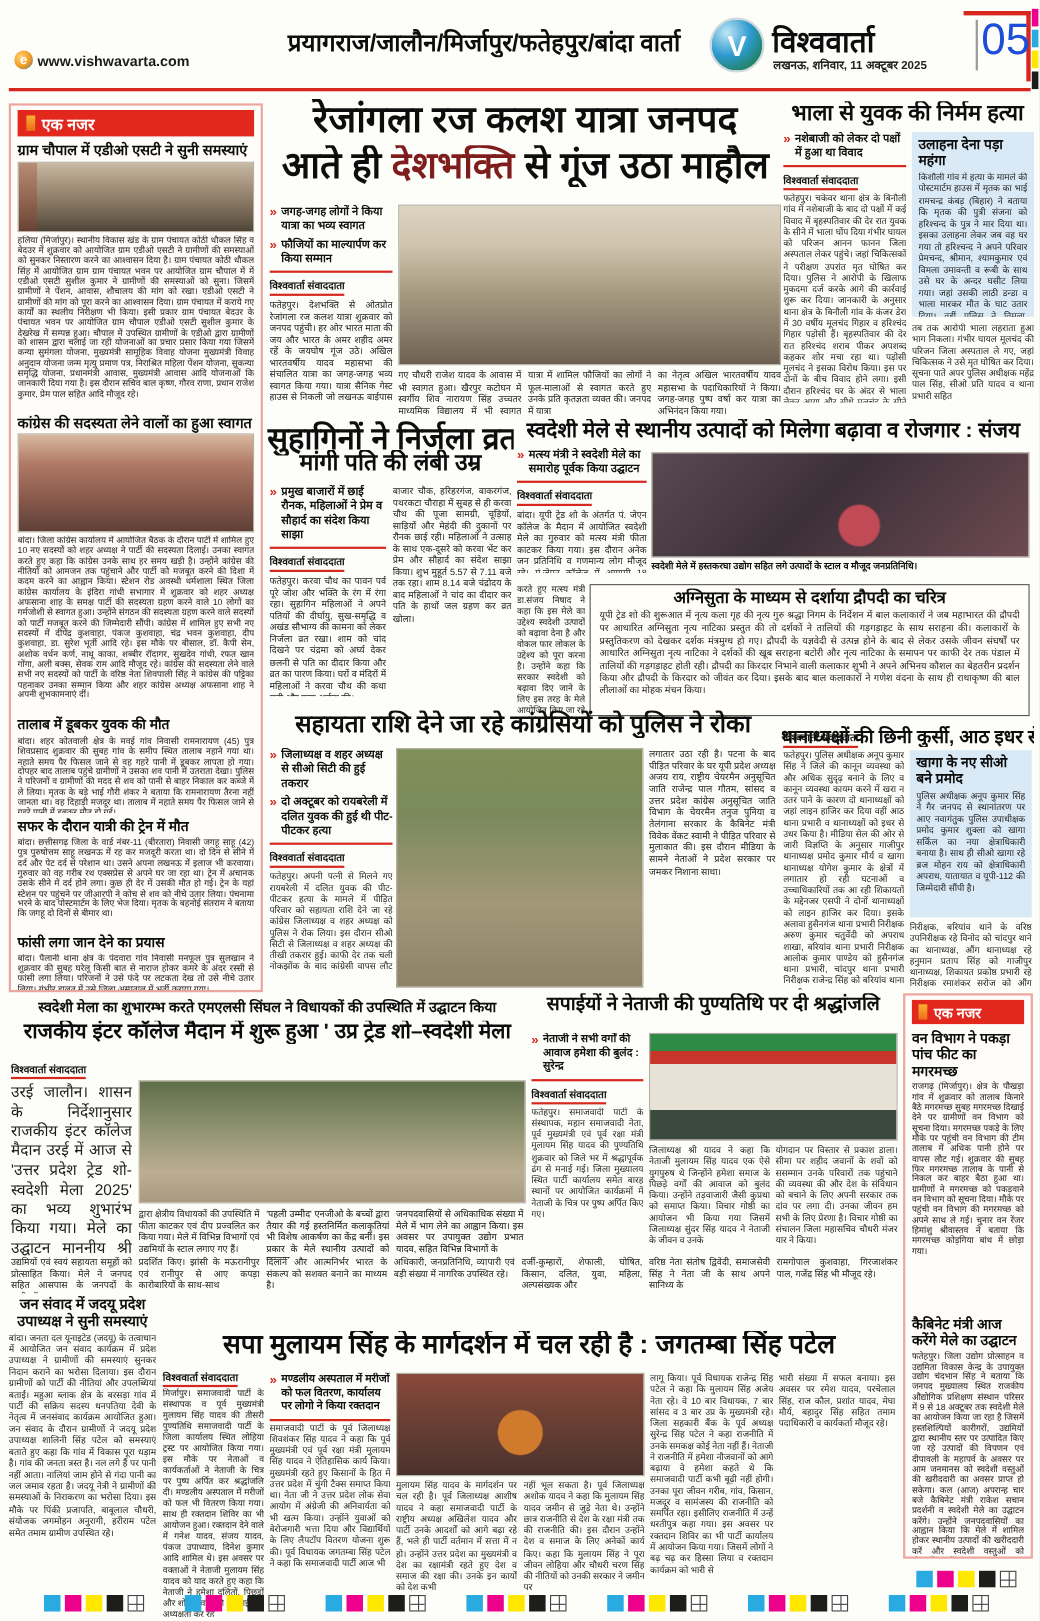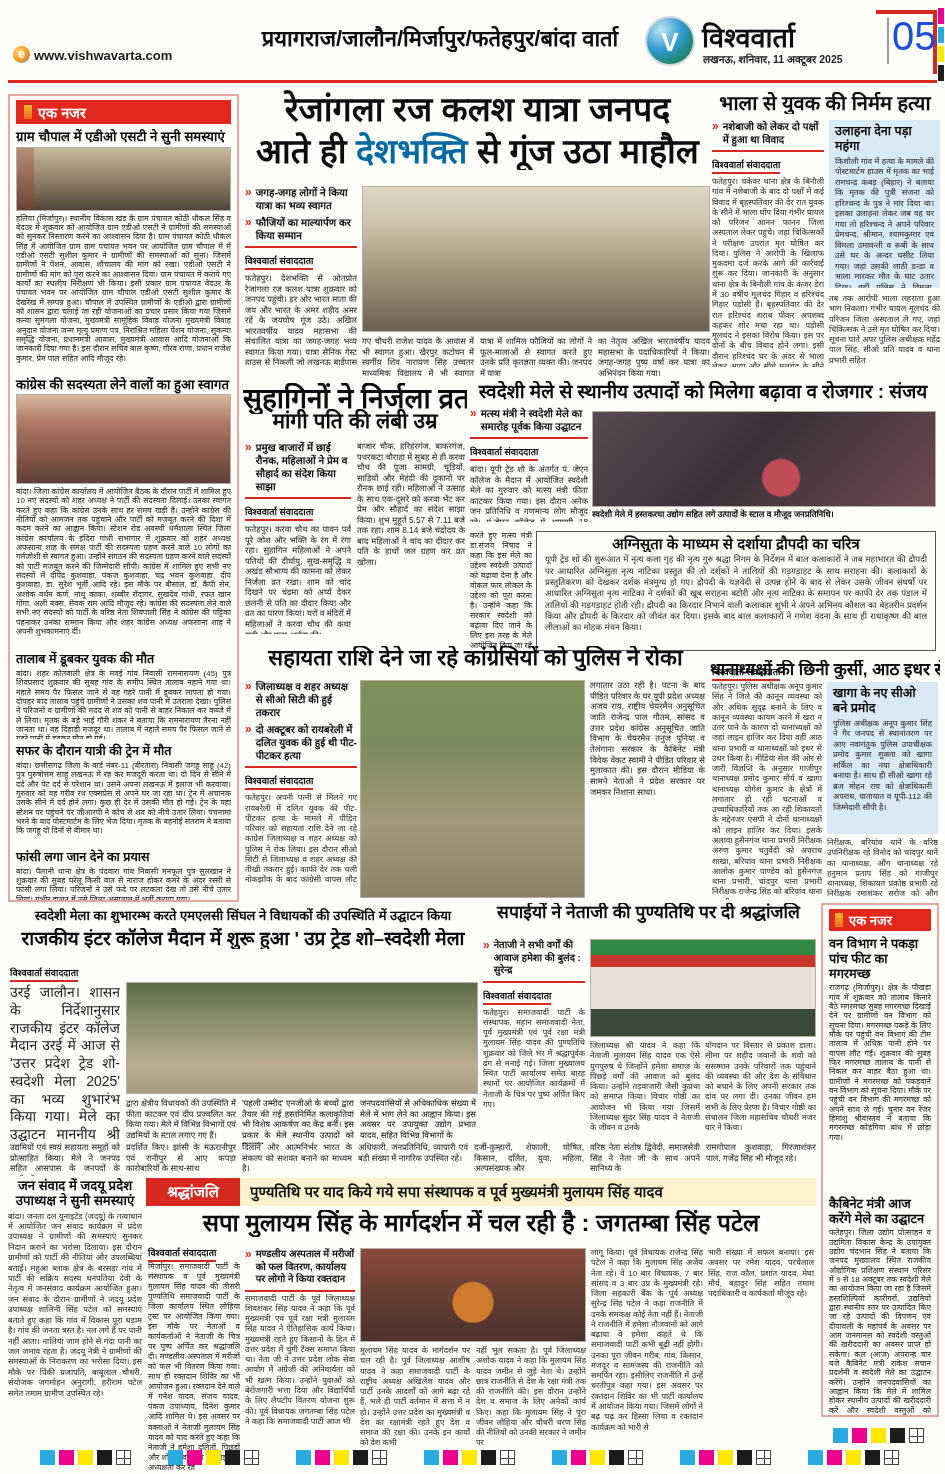--- a/index.html
+++ b/index.html
@@ -83,21 +83,21 @@
     <div class="lj" style="height:70px">बांदा। शहर कोतवाली क्षेत्र के मवई गांव निवासी रामनारायण (45) पुत्र शिवप्रसाद शुक्रवार की सुबह गांव के समीप स्थित तालाब नहाने गया था। नहाते समय पैर फिसल जाने से वह गहरे पानी में डूबकर लापता हो गया। दोपहर बाद तालाब पहुंचे ग्रामीणों ने उसका शव पानी में उतराता देखा। पुलिस ने परिजनों व ग्रामीणों की मदद से शव को पानी से बाहर निकाल कर कब्जे में ले लिया। मृतक के बड़े भाई गौरी शंकर ने बताया कि रामनारायण तैरना नहीं जानता था। वह दिहाड़ी मजदूर था। तालाब में नहाते समय पैर फिसल जाने से गहरे पानी में डूबकर मौत हो गई।</div>
     <div class="ih">सफर के दौरान यात्री की ट्रेन में मौत</div>
     <div class="lj" style="height:84px">बांदा। छत्तीसगढ़ जिला के वार्ड नंबर-11 (बीरतारा) निवासी जगहू साहू (42) पुत्र पुरुषोत्तम साहू लखनऊ में रह कर मजदूरी करता था। दो दिन से सीने में दर्द और पेट दर्द से परेशान था। उसने अपना लखनऊ में इलाज भी करवाया। गुरुवार को वह गरीब रथ एक्सप्रेस से अपने घर जा रहा था। ट्रेन में अचानक उसके सीने में दर्द होने लगा। कुछ ही देर में उसकी मौत हो गई। ट्रेन के यहां स्टेशन पर पहुंचने पर जीआरपी ने कोच से शव को नीचे उतार लिया। पंचनामा भरने के बाद पोस्टमार्टम के लिए भेज दिया। मृतक के बहनोई संतराम ने बताया कि जगहू दो दिनों से बीमार था।</div>
     <div class="ih">फांसी लगा जान देने का प्रयास</div>
     <div class="lj" style="height:44px">बांदा। पैलानी थाना क्षेत्र के पंदवारा गांव निवासी मनफूल पुत्र सुलखान ने शुक्रवार की सुबह घरेलू किसी बात से नाराज होकर कमरे के अंदर रस्सी से फांसी लगा लिया। परिजनों ने उसे फंदे पर लटकता देख तो उसे नीचे उतार लिया। गंभीर हालत में उसे जिला अस्पताल में भर्ती कराया गया।</div>
   </div>
 
   <div class="abs" style="left:243px;top:90px;width:469px;height:292px">
     <div class="hl" style="left:0;top:0;width:469px;font-size:34px;position:absolute">रेजांगला रज कलश यात्रा जनपद</div>
     <div class="hl" style="left:0;top:42px;width:469px;font-size:34px;position:absolute">
-      <span>आते ही </span><span style="color:#0369a1">देशभक्ति</span><span> से गूंज उठा माहौल</span>
+      <span>आते ही </span><span style="color:#7f1d1d">देशभक्ति</span><span> से गूंज उठा माहौल</span>
     </div>
     <div class="abs" style="left:2px;top:96px;width:112px;height:194px;overflow:hidden">
       <div class="bl">
           <span class="mk">»</span>
           <span>जगह-जगह लोगों ने किया यात्रा का भव्य स्वागत</span>
         </div>
       <div class="bl">
           <span class="mk">»</span>
           <span>फौजियों का माल्यार्पण कर किया सम्मान</span>
         </div>
@@ -245,24 +245,20 @@
   <div class="j abs" style="left:358px;top:1142px;width:110px;height:34px">अधिकारी, जनप्रतिनिधि, व्यापारी एवं बड़ी संख्या में नागरिक उपस्थित रहे।</div>
   <div class="j abs" style="left:474px;top:1142px;width:110px;height:34px">दर्जी-कुम्हारों, शेफाली, घोषित, किसान, दलित, युवा, महिला, अल्पसंख्यक और</div>
   <div class="j abs" style="left:590px;top:1142px;width:110px;height:34px">वरिष्ठ नेता संतोष द्विवेदी, समाजसेवी सिंह ने नेता जी के साथ अपने सानिध्य के</div>
   <div class="j abs" style="left:706px;top:1142px;width:110px;height:34px">रामगोपाल कुशवाहा, गिरजाशंकर पाल, गजेंद्र सिंह भी मौजूद रहे।</div>
 
   <div class="abs" style="left:8px;top:1178px;width:134px;height:286px;overflow:hidden">
     <div class="hlw" style="font-size:13.2px;text-align:center;margin-bottom:3px">जन संवाद में जदयू प्रदेश उपाध्यक्ष ने सुनी समस्याएं</div>
     <div class="j" style="height:250px;font-size:8.2px">बांदा। जनता दल यूनाइटेड (जदयू) के तत्वाधान में आयोजित जन संवाद कार्यक्रम में प्रदेश उपाध्यक्ष ने ग्रामीणों की समस्याएं सुनकर निदान कराने का भरोसा दिलाया। इस दौरान ग्रामीणों को पार्टी की नीतियां और उपलब्धियां बताईं। महुआ ब्लाक क्षेत्र के बरसड़ा गांव में पार्टी की सक्रिय सदस्य धनपतिया देवी के नेतृत्व में जनसंवाद कार्यक्रम आयोजित हुआ। जन संवाद के दौरान ग्रामीणों ने जदयू प्रदेश उपाध्यक्ष शालिनी सिंह पटेल को समस्याएं बताते हुए कहा कि गांव में विकास पूरा धड़ाम है। गांव की जनता त्रस्त है। नल लगे हैं पर पानी नहीं आता। नालियां जाम होने से गंदा पानी का जल जमाव रहता है। जदयू नेत्री ने ग्रामीणों की समस्याओं के निराकरण का भरोसा दिया। इस मौके पर पिंकी प्रजापति, बाबूलाल चौधरी, संयोजक जगमोहन अनुरागी, हरीराम पटेल समेत तमाम ग्रामीण उपस्थित रहे।</div>
   </div>
 
-  <div class="abs" style="left:146px;top:1178px;width:670px;height:28px;background:#fcf3cd">
-    <div class="abs" style="left:0;top:0;width:94px;height:28px;background:#d6281e;color:#fff;font-weight:bold;font-size:15px;text-align:center;line-height:28px">श्रद्धांजलि</div>
-    <div class="abs" style="left:104px;top:0;width:560px;height:28px;font-weight:bold;font-size:15px;line-height:28px;color:#151515;white-space:nowrap;overflow:hidden">पुण्यतिथि पर याद किये गये सपा संस्थापक व पूर्व मुख्यमंत्री मुलायम सिंह यादव</div>
-  </div>
   <div class="abs" style="left:146px;top:1210px;width:670px;height:262px">
     <div class="hl" style="position:absolute;left:0;top:0;width:670px;font-size:24px">सपा मुलायम सिंह के मार्गदर्शन में चल रही है : जगतम्बा सिंह पटेल</div>
     <div class="abs" style="left:2px;top:32px"><span class="by">विश्ववार्ता संवाददाता</span></div>
     <div class="j abs" style="left:2px;top:52px;width:92px;height:208px;font-size:7.9px">मिर्जापुर। समाजवादी पार्टी के संस्थापक व पूर्व मुख्यमंत्री मुलायम सिंह यादव की तीसरी पुण्यतिथि समाजवादी पार्टी के जिला कार्यालय स्थित लोहिया ट्रस्ट पर आयोजित किया गया। इस मौके पर नेताओं व कार्यकर्ताओं ने नेताजी के चित्र पर पुष्प अर्पित कर श्रद्धांजलि दी। मण्डलीय अस्पताल में मरीजों को फल भी वितरण किया गया। साथ ही रक्तदान शिविर का भी आयोजन हुआ। रक्तदान देने वाले में गनेश यादव, संजय यादव, पंकज उपाध्याय, दिनेश कुमार आदि शामिल थे। इस अवसर पर वक्ताओं ने नेताजी मुलायम सिंह यादव को याद करते हुए कहा कि नेताजी ने हमेशा दलितों, पिछड़ों और शोषित वर्गों की अगुवाई की। अध्यक्षता कर रहे</div>
     <div class="abs" style="left:99px;top:38px;width:110px;height:222px;overflow:hidden">
       <div class="bl" style="font-size:9.8px">
           <span class="mk">»</span>
           <span>मण्डलीय अस्पताल में मरीजों को फल वितरण, कार्यालय पर लोगो ने किया रक्तदान</span>
         </div>
       <div class="sep"></div>

